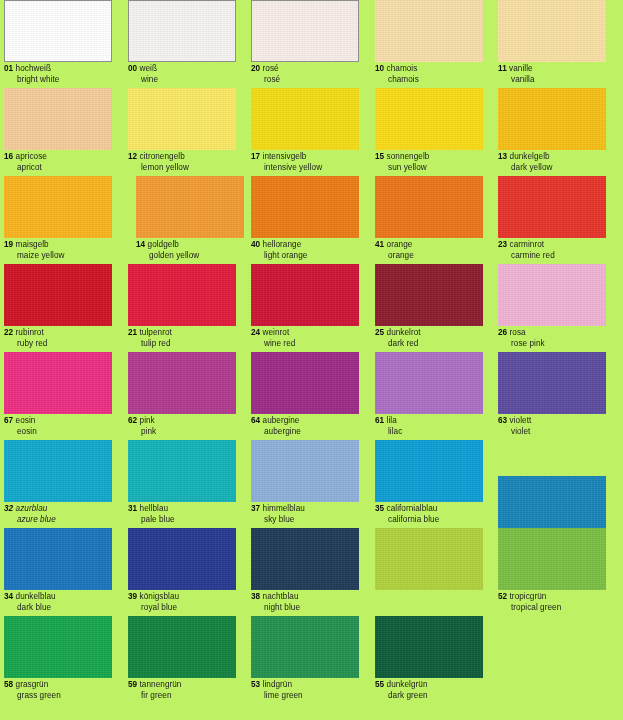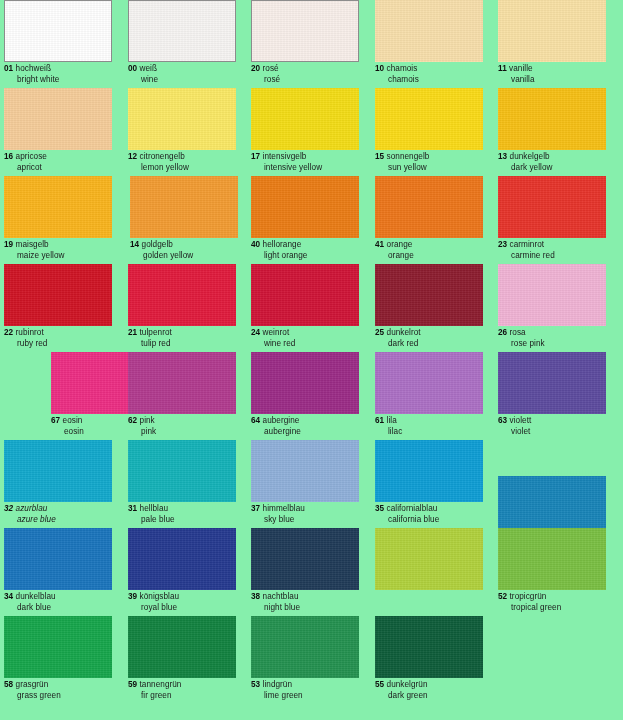--- a/index.html
+++ b/index.html
@@ -13,21 +13,21 @@
     height: 720px;
     overflow: hidden;
     font-family: "Liberation Sans", sans-serif;
     -webkit-font-smoothing: antialiased;
   }
 
   #chart {
     position: relative;
     width: 623px;
     height: 720px;
-    background: #86efac;
+    background: #bef264;
   }
 
   .swatch-cell {
     position: absolute;
     box-sizing: border-box;
   }
 
   .swatch {
     position: absolute;
     left: 0;
@@ -161,21 +161,21 @@
         <span class="cap-en">dark yellow</span>
       </div>
     </div>
     <div class="swatch-cell" style="left: 4px; top: 176px; width: 108px; height: 86px;">
       <div class="swatch" title="maize yellow" style="background-color: rgb(249, 180, 28);"></div>
       <div class="caption">
         <span class="cap-line"><span class="cap-code">19</span>&nbsp;<span class="cap-de">maisgelb</span></span>
         <span class="cap-en">maize yellow</span>
       </div>
     </div>
-    <div class="swatch-cell" style="left: 130px; top: 176px; width: 117px; height: 86px;">
+    <div class="swatch-cell" style="left: 136px; top: 176px; width: 117px; height: 86px;">
       <div class="swatch" title="golden yellow" style="background-color: rgb(242, 155, 49);"></div>
       <div class="caption">
         <span class="cap-line"><span class="cap-code">14</span>&nbsp;<span class="cap-de">goldgelb</span></span>
         <span class="cap-en">golden yellow</span>
       </div>
     </div>
     <div class="swatch-cell" style="left: 251px; top: 176px; width: 108px; height: 86px;">
       <div class="swatch" title="light orange" style="background-color: rgb(234, 123, 20);"></div>
       <div class="caption">
         <span class="cap-line"><span class="cap-code">40</span>&nbsp;<span class="cap-de">hellorange</span></span>
@@ -224,21 +224,21 @@
         <span class="cap-en">dark red</span>
       </div>
     </div>
     <div class="swatch-cell" style="left: 498px; top: 264px; width: 108px; height: 86px;">
       <div class="swatch" title="rose pink" style="background-color: rgb(240, 179, 212);"></div>
       <div class="caption">
         <span class="cap-line"><span class="cap-code">26</span>&nbsp;<span class="cap-de">rosa</span></span>
         <span class="cap-en">rose pink</span>
       </div>
     </div>
-    <div class="swatch-cell" style="left: 4px; top: 352px; width: 84px; height: 86px; margin-left: 47px;">
+    <div class="swatch-cell" style="left: 4px; top: 352px; width: 84px; height: 86px;">
       <div class="swatch" title="eosin" style="background-color: rgb(236, 45, 131);"></div>
       <div class="caption">
         <span class="cap-line"><span class="cap-code">67</span>&nbsp;<span class="cap-de">eosin</span></span>
         <span class="cap-en">eosin</span>
       </div>
     </div>
     <div class="swatch-cell" style="left: 128px; top: 352px; width: 108px; height: 86px;">
       <div class="swatch" title="pink" style="background-color: rgb(177, 58, 142);"></div>
       <div class="caption">
         <span class="cap-line"><span class="cap-code">62</span>&nbsp;<span class="cap-de">pink</span></span>

